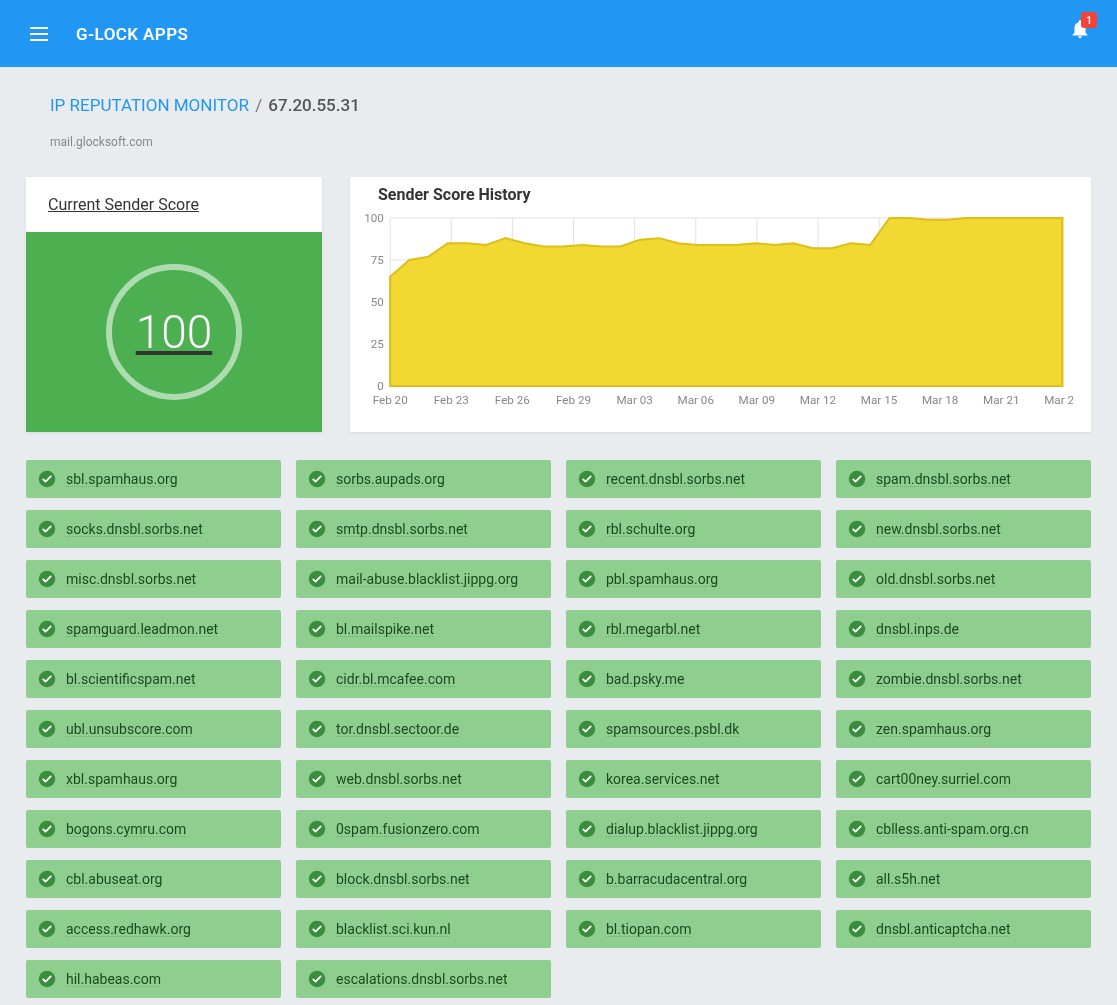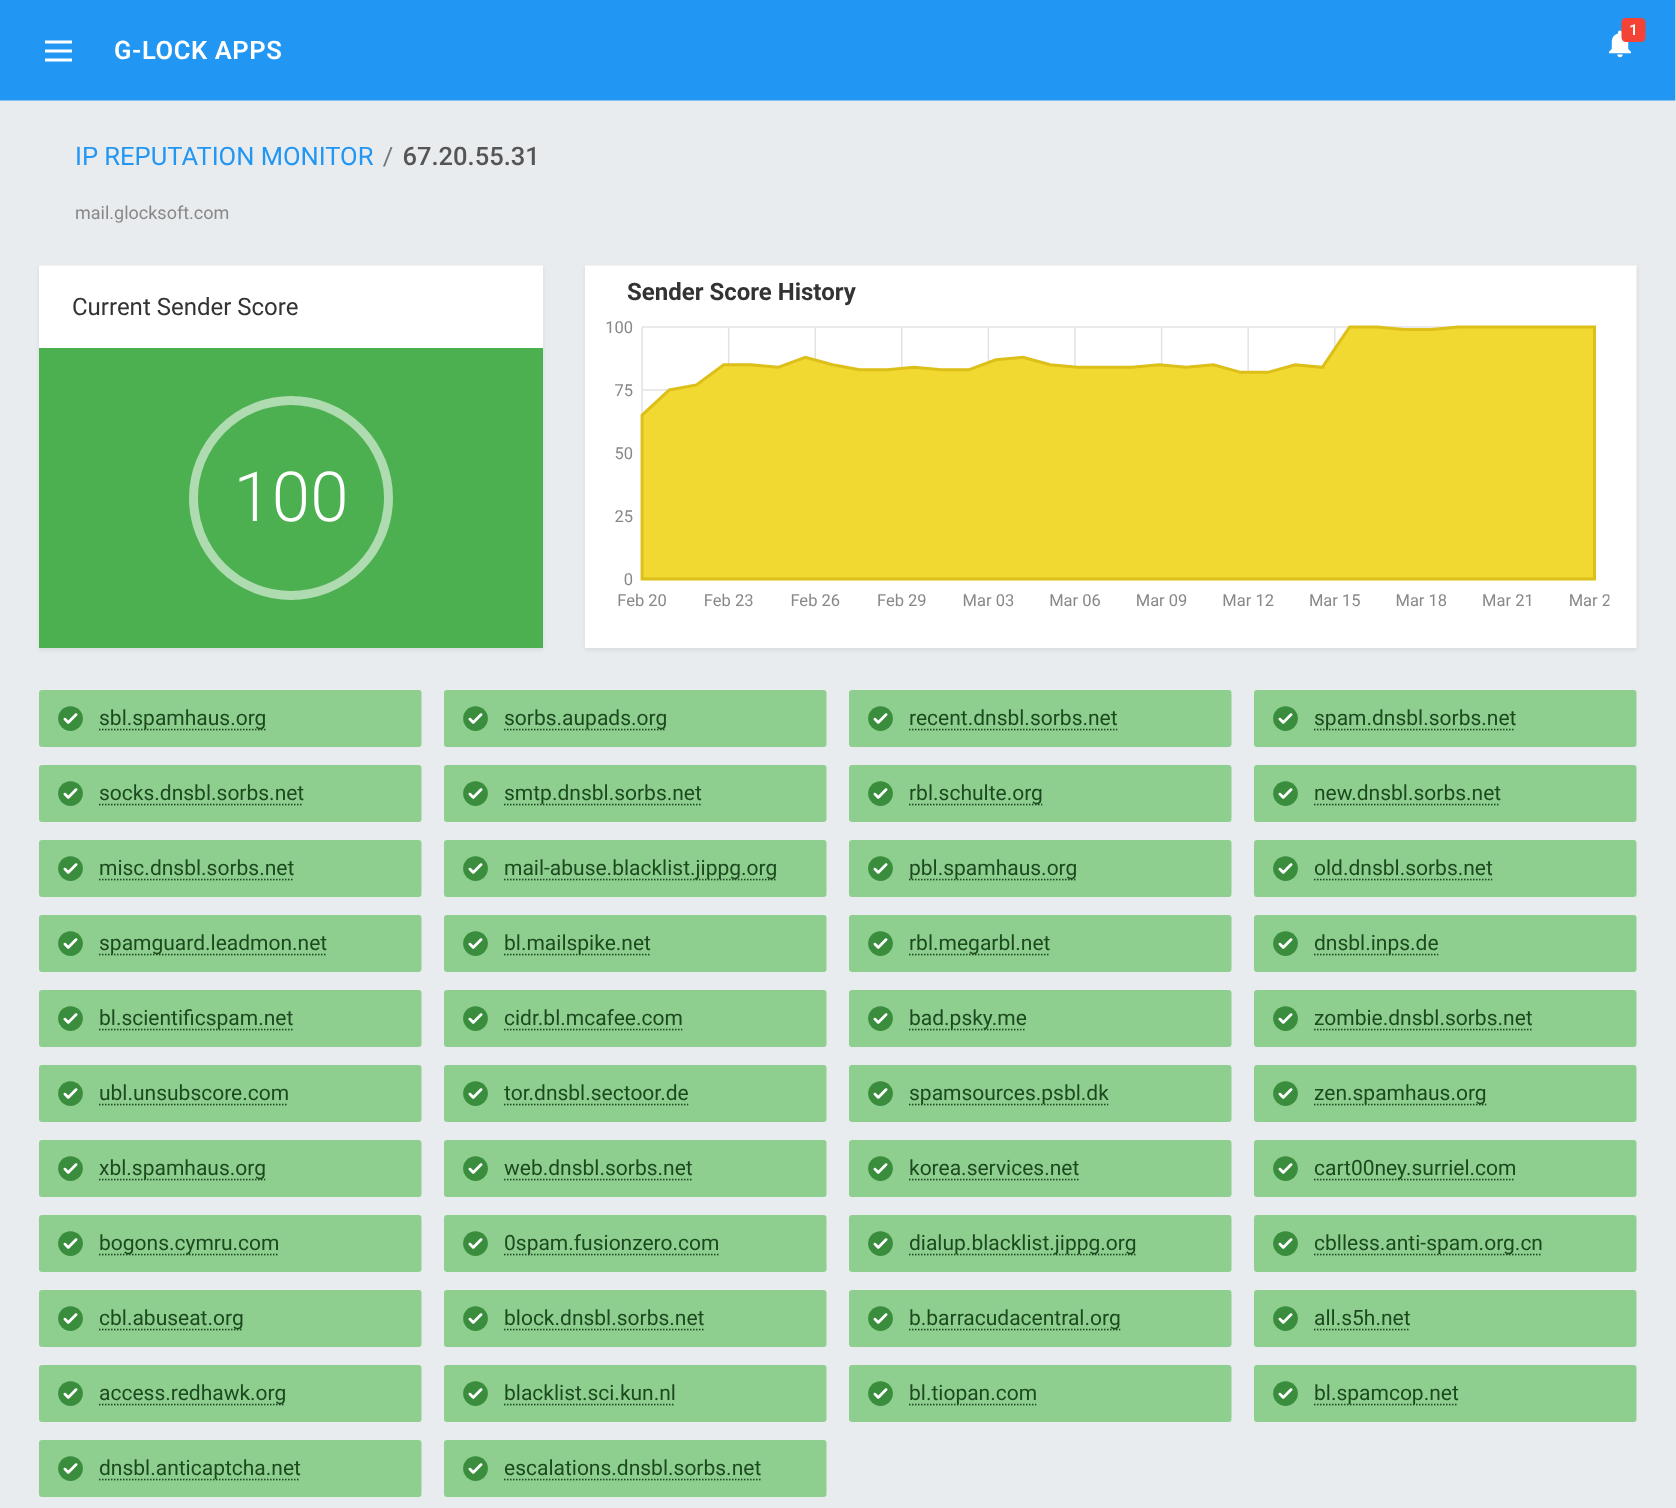--- a/index.html
+++ b/index.html
@@ -35,21 +35,21 @@
   .content { padding: 28px 26px 20px 26px; }
   .breadcrumb { font-size:17px; margin-left:24px; margin-bottom:20px; }
   .breadcrumb a { color:#2196f3; text-decoration:none; }
   .breadcrumb .sep { color:#777; margin:0 2px; }
   .breadcrumb .cur { color:#555; font-weight:500; }
   .subhost { font-size:12px; color:#888; margin-left:24px; margin-bottom:28px; }
   .panels { display:flex; gap:28px; margin-bottom:28px; }
   .card {
     background:#fff; box-shadow:0 1px 3px rgba(0,0,0,0.08);
   }
-  .score-card { width:336px; }
+  .score-card { width:296px;text-decoration:underline; }
   .card-title { font-size:16px; font-weight:400; color:#333; padding:18px 22px 18px 22px; }
   .score-body {
     background:#4caf50; height:200px; display:flex; align-items:center; justify-content:center;
   }
   .score-ring {
     width:136px; height:136px; border-radius:50%;
     border:6px solid rgba(255,255,255,0.55);
     display:flex; align-items:center; justify-content:center;
     color:#fff; font-size:46px; font-weight:300;
   }
@@ -514,30 +514,30 @@
         </span>
         <a href="#">bl.tiopan.com</a>
       </div>
       <div class="bl-item">
         <span class="check">
           <svg viewBox="0 0 24 24">
             <circle cx="12" cy="12" r="11" fill="#3a8d3d"></circle>
             <path d="M7 12.5l3 3 7-7" stroke="#fff" stroke-width="2.4" fill="none" stroke-linecap="round" stroke-linejoin="round"></path>
           </svg>
         </span>
-        <a href="#">bl.spamcop.net</a>
-      </div>
-      <div class="bl-item">
-        <span class="check">
-          <svg viewBox="0 0 24 24">
-            <circle cx="12" cy="12" r="11" fill="#3a8d3d"></circle>
-            <path d="M7 12.5l3 3 7-7" stroke="#fff" stroke-width="2.4" fill="none" stroke-linecap="round" stroke-linejoin="round"></path>
-          </svg>
-        </span>
         <a href="#">dnsbl.anticaptcha.net</a>
+      </div>
+      <div class="bl-item">
+        <span class="check">
+          <svg viewBox="0 0 24 24">
+            <circle cx="12" cy="12" r="11" fill="#3a8d3d"></circle>
+            <path d="M7 12.5l3 3 7-7" stroke="#fff" stroke-width="2.4" fill="none" stroke-linecap="round" stroke-linejoin="round"></path>
+          </svg>
+        </span>
+        <a href="#">hil.habeas.com</a>
       </div>
       <div class="bl-item">
         <span class="check">
           <svg viewBox="0 0 24 24">
             <circle cx="12" cy="12" r="11" fill="#3a8d3d"></circle>
             <path d="M7 12.5l3 3 7-7" stroke="#fff" stroke-width="2.4" fill="none" stroke-linecap="round" stroke-linejoin="round"></path>
           </svg>
         </span>
         <a href="#">escalations.dnsbl.sorbs.net</a>
       </div>

